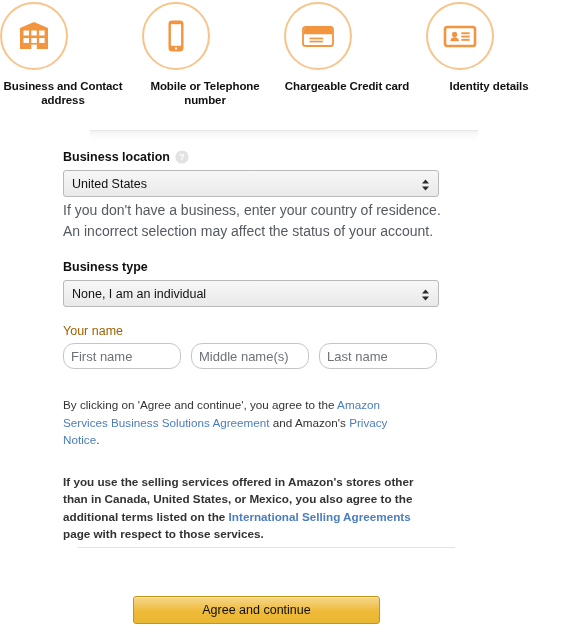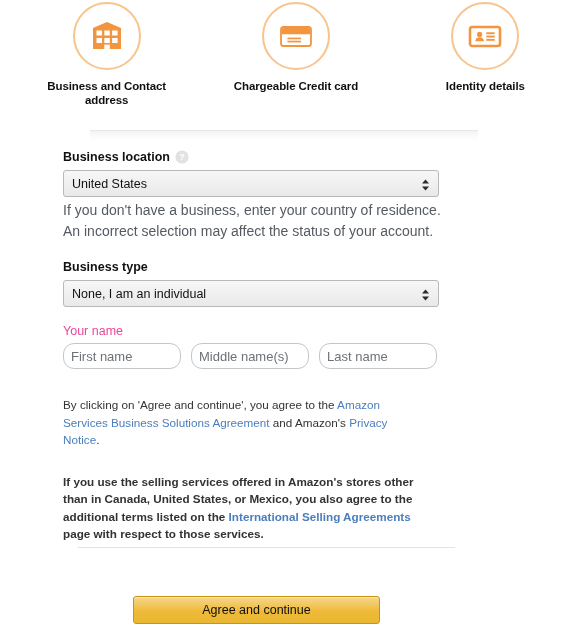--- a/index.html
+++ b/index.html
@@ -20,23 +20,21 @@
   .steps {
     display: flex;
     width: 568px;
     padding-top: 2px;
     box-sizing: border-box;
   }
   .step {
     flex: 1 1 25%;
     display: flex;
     flex-direction: column;
-    align-items: center;
     text-align: center;
-    padding-left: 24px;
   }
   .step-circle {
     width: 68px;
     height: 68px;
     border-radius: 50%;
     border: 2px solid #f7c58c;
     display: flex;
     align-items: center;
     justify-content: center;
     box-sizing: border-box;
@@ -75,21 +73,21 @@
     font-weight: bold;
     color: #111111;
     display: flex;
     align-items: center;
     gap: 5px;
     margin: 0 0 6px 0;
   }
   .label-sub {
     font-size: 12.5px;
     font-weight: normal;
-    color: #ec4899;
+    color: #a16207;
     margin: 0 0 5px 0;
   }
 
   .help-icon {
     display: inline-block;
     width: 14px;
     height: 14px;
     flex: 0 0 14px;
   }
 
@@ -210,20 +208,30 @@
         <rect x="25.1" y="13.5" width="5.5" height="5" fill="#ffffff"></rect>
         <rect x="9.5" y="21" width="5.5" height="5" fill="#ffffff"></rect>
         <rect x="17.3" y="21" width="5.5" height="5" fill="#ffffff"></rect>
         <rect x="25.1" y="21" width="5.5" height="5" fill="#ffffff"></rect>
         <rect x="17.3" y="27.6" width="5.5" height="4.4" fill="#ffffff"></rect>
       </svg>
     </div>
     <div class="step-label">Business and Contact address</div>
   </div>
 
+  <div class="step">
+    <div class="step-circle">
+      <svg width="40" height="38" viewBox="0 0 40 38">
+        <rect x="12.5" y="3.5" width="15" height="31" rx="3.4" fill="#f3943f"></rect>
+        <rect x="14.9" y="7.2" width="10.2" height="21.6" fill="#ffffff"></rect>
+        <circle cx="20" cy="31.4" r="1.15" fill="#ffffff"></circle>
+      </svg>
+    </div>
+    <div class="step-label">Mobile or Telephone number</div>
+  </div>
 
   <div class="step">
     <div class="step-circle">
       <svg width="40" height="38" viewBox="0 0 40 38">
         <rect x="5" y="10" width="30" height="19" rx="2.6" fill="#ffffff" stroke="#f3943f" stroke-width="1.8"></rect>
         <path d="M5.9 12.6a1.7 1.7 0 0 1 1.7-1.7h24.8a1.7 1.7 0 0 1 1.7 1.7v4.6H5.9z" fill="#f3943f"></path>
         <rect x="11.5" y="20.6" width="13.5" height="1.7" fill="#f3943f"></rect>
         <rect x="11.5" y="23.7" width="13.5" height="1.7" fill="#f3943f"></rect>
       </svg>
     </div>

